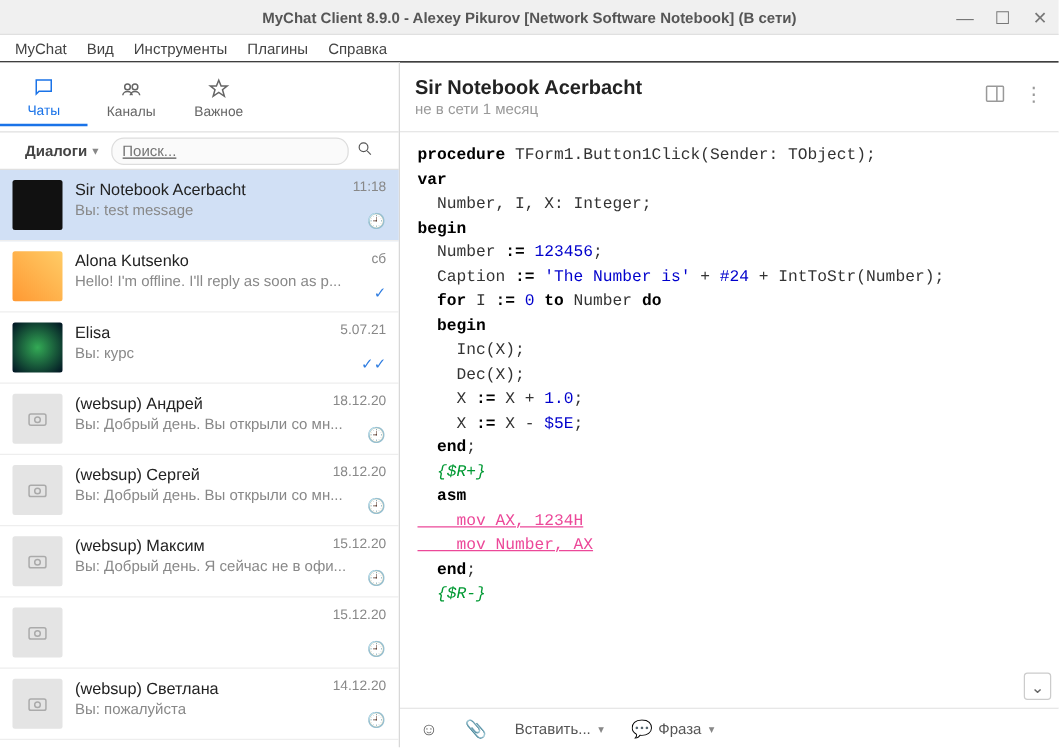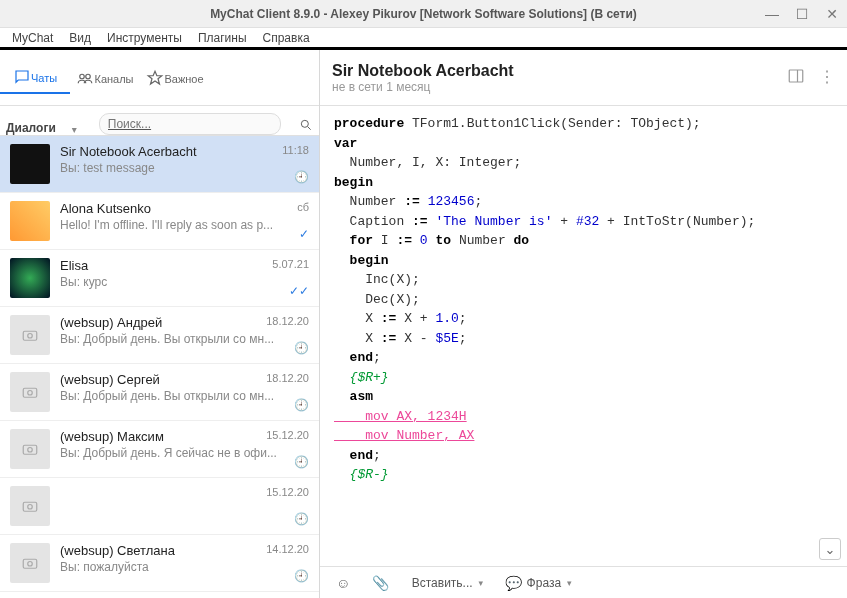--- a/index.html
+++ b/index.html
@@ -3,34 +3,34 @@
 <meta charset="utf-8">
 <style>
 * { box-sizing: border-box; margin: 0; padding: 0; }
 body { font-family: Arial, sans-serif; font-size: 13px; color: #333; background: #fff; overflow: hidden; width: 847px; height: 598px; }
 
 .titlebar { height: 28px; background: #f0f0f0; display: flex; align-items: center; justify-content: center; position: relative; border-bottom: 1px solid #e0e0e0; }
 .titlebar-title { font-weight: bold; color: #555; font-size: 12px; }
 .titlebar-controls { position: absolute; right: 0; top: 0; display: flex; }
 .titlebar-btn { width: 30px; height: 28px; display: flex; align-items: center; justify-content: center; color: #777; font-size: 14px; cursor: pointer; }
 
-.menubar { height: 22px; display: flex; align-items: center; padding: 0 4px; background: #fff; border-bottom: 3px solid #000000; }
+.menubar { height: 22px; display: flex; align-items: center; padding: 0 4px; background: #fff; border-bottom: 1px solid #000000; }
 .menu-item { padding: 2px 8px; font-size: 12px; color: #444; cursor: pointer; }
 
 .main { display: flex; height: calc(598px - 50px); }
 
 .left-panel { width: 320px; border-right: 1px solid #d8d8d8; display: flex; flex-direction: column; background: #fff; }
 
 .toolbar { height: 56px; display: flex; align-items: center; border-bottom: 1px solid #e0e0e0; }
-.toolbar-item { flex: 0 0 auto; width: 70px; display: flex; flex-direction: row; align-items: center; justify-content: center; padding: 4px 0; cursor: pointer; color: #666; }
+.toolbar-item { flex: 0 0 auto; width: 70px; display: flex; flex-direction: column; align-items: center; justify-content: center; padding: 4px 0; cursor: pointer; color: #666; }
 .toolbar-item.active { color: #1a73e8; border-bottom: 2px solid #1a73e8; }
 .toolbar-item .ico { font-size: 18px; height: 22px; display:flex;align-items:center;justify-content:center; }
 .toolbar-item .lbl { font-size: 11px; margin-top: 2px; }
 
-.dialogs-bar { height: 30px; display: flex; align-items: flex-end; border-bottom: 1px solid #e0e0e0; padding: 0 6px; gap: 12px; }
+.dialogs-bar { height: 30px; display: flex; align-items: center; border-bottom: 1px solid #e0e0e0; padding: 0 20px; }
 .dialogs-label { font-weight: bold; font-size: 12px; color: #444; margin-right: 4px; }
 .dialogs-caret { color: #888; font-size: 10px; margin-right: 10px; }
 .search-input { flex: 1; border: 1px solid #ddd; border-radius: 10px; height: 22px; padding: 0 8px; font-size: 12px; color: #555; background:#fafafa;text-decoration:underline; }
 .search-icon { margin-left: 6px; color: #555; cursor: pointer; }
 
 .chat-list { flex: 1; overflow-y: auto; }
 .chat-item { display: flex; padding: 8px 10px; border-bottom: 1px solid #eee; cursor: pointer; position: relative; }
 .chat-item.selected { background: #d1e0f5; }
 .avatar { width: 40px; height: 40px; border-radius: 2px; margin-right: 10px; background: #e4e4e4; display:flex;align-items:center;justify-content:center;color:#aaa;font-size:18px; overflow:hidden; flex-shrink:0;}
 .avatar.tshirt{background:#111;}
@@ -73,21 +73,21 @@
 .send-btn{position:absolute;right:14px;bottom:14px;color:#2f7de1;font-size:20px;cursor:pointer;}
 
 
 svg.ico{width:18px;height:18px;stroke:currentColor;fill:none;stroke-width:1.6;}
 svg.ico-sm{width:14px;height:14px;stroke:currentColor;fill:none;stroke-width:1.6;}
 </style>
 </head>
 <body>
 
 <div class="titlebar">
-  <span class="titlebar-title">MyChat Client 8.9.0 - Alexey Pikurov [Network Software Solutions] (В сети)</span>
+  <span class="titlebar-title">MyChat Client 8.9.0 - Alexey Pikurov [Network Software Notebook] (В сети)</span>
   <div class="titlebar-controls">
     <div class="titlebar-btn">—</div>
     <div class="titlebar-btn">☐</div>
     <div class="titlebar-btn">✕</div>
   </div>
 </div>
 
 <div class="menubar">
   <div class="menu-item">MyChat</div>
   <div class="menu-item">Вид</div>
@@ -251,21 +251,21 @@
         <span class="hdr-icon">⋮</span>
       </div>
     </div>
 
     <div class="messages">
       <pre class="code" id="code-block"><span class="kw">procedure</span><span> TForm1.Button1Click(Sender: TObject);</span>
 <span class="kw">var</span>
 <span>  Number, I, X: Integer;</span>
 <span class="kw">begin</span>
 <span>  Number </span><span class="op">:=</span><span> </span><span class="num">123456</span><span>;</span>
-<span>  Caption </span><span class="op">:=</span><span> </span><span class="str">'The Number is'</span><span> + </span><span class="num">#32</span><span> + IntToStr(Number);</span>
+<span>  Caption </span><span class="op">:=</span><span> </span><span class="str">'The Number is'</span><span> + </span><span class="num">#24</span><span> + IntToStr(Number);</span>
 <span>  </span><span class="kw">for</span><span> I </span><span class="op">:=</span><span> </span><span class="num">0</span><span> </span><span class="kw">to</span><span> Number </span><span class="kw">do</span>
 <span>  </span><span class="kw">begin</span>
 <span>    Inc(X);</span>
 <span>    Dec(X);</span>
 <span>    X </span><span class="op">:=</span><span> X + </span><span class="num">1.0</span><span>;</span>
 <span>    X </span><span class="op">:=</span><span> X - </span><span class="num">$5E</span><span>;</span>
 <span>  </span><span class="kw">end</span><span>;</span>
 <span>  </span><span class="cmt">{$R+}</span>
 <span>  </span><span class="kw">asm</span>
 <span class="asm">    mov AX, 1234H</span>

